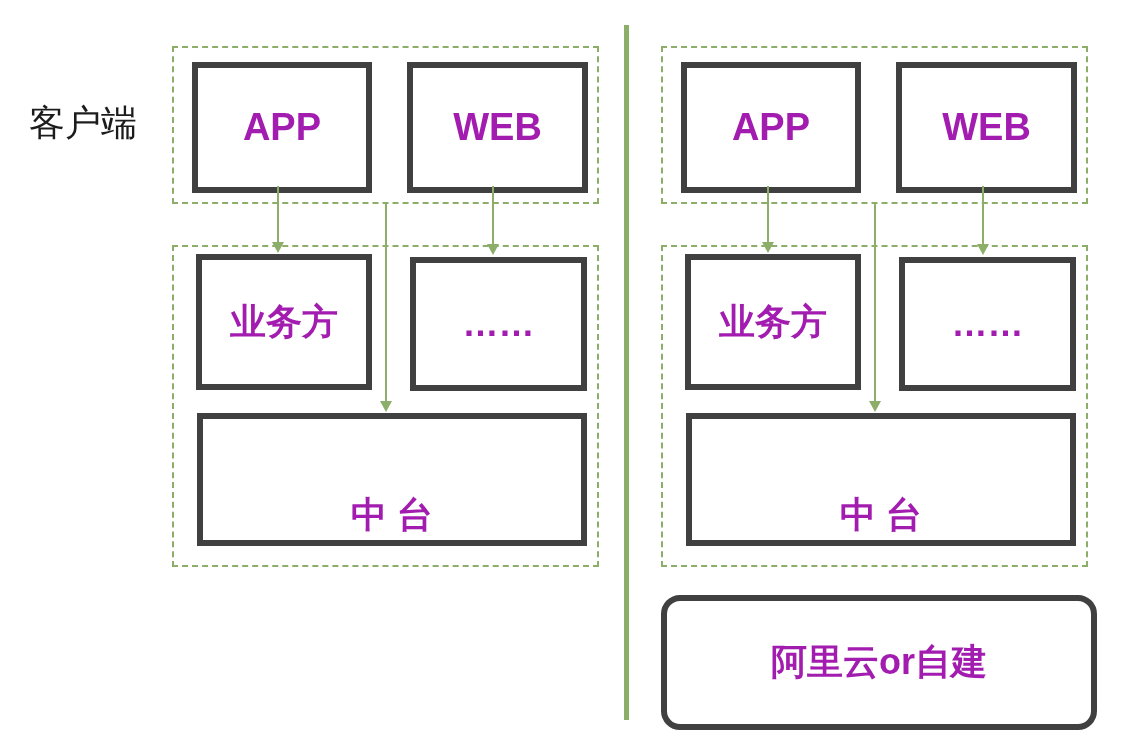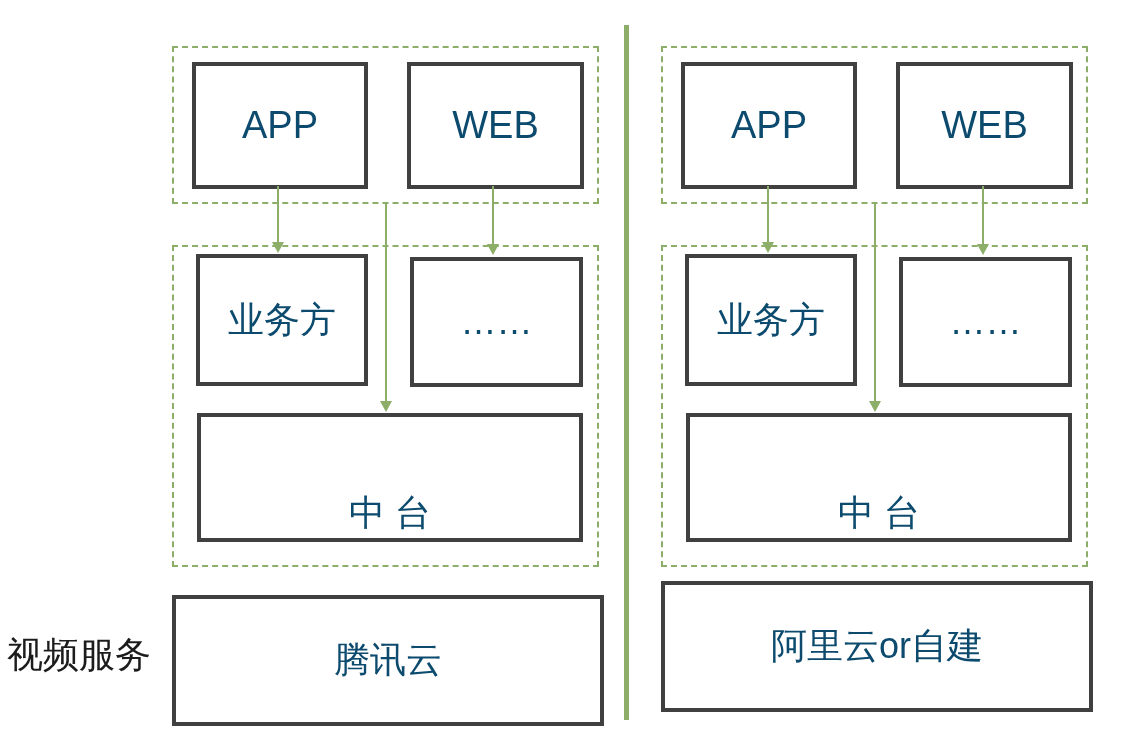--- a/index.html
+++ b/index.html
@@ -12,23 +12,23 @@
     white-space:nowrap;line-height:1;
   }
   .label-client{left:29px;top:105px;}
   .label-server{left:29px;top:377px;}
   .label-video{left:7px;top:637px;}
 
   .divider{position:absolute;left:624px;top:25px;width:5px;height:695px;background:#8cae68;}
 
   .zone{position:absolute;border:2px dashed #8cae68;background:transparent;}
   .box{
-    position:absolute;border:4px solid #404040;background:#ffffff;
+    position:absolute;border:6px solid #404040;background:#ffffff;
     display:flex;align-items:center;justify-content:center;
-    font-size:36px;color:#0c4a6e;white-space:nowrap;
+    font-size:36px;color:#a21caf;white-space:nowrap;font-weight:bold;
   }
   .box.latin{font-size:38px;}
   .box.middle-platform{letter-spacing:0.28em;text-indent:0.28em;align-items:flex-end;}
 
   
   .l-client-zone{left:172px;top:46px;width:423px;height:154px;}
   .l-app{left:192px;top:62px;width:168px;height:119px;}
   .l-web{left:407px;top:62px;width:169px;height:119px;}
   .l-server-zone{left:172px;top:245px;width:423px;height:318px;}
   .l-business{left:196px;top:254px;width:164px;height:124px;}
@@ -37,32 +37,32 @@
   .l-video{left:172px;top:595px;width:424px;height:123px;}
 
   
   .r-client-zone{left:661px;top:46px;width:423px;height:154px;}
   .r-app{left:681px;top:62px;width:168px;height:119px;}
   .r-web{left:896px;top:62px;width:169px;height:119px;}
   .r-server-zone{left:661px;top:245px;width:423px;height:318px;}
   .r-business{left:685px;top:254px;width:164px;height:124px;}
   .r-more{left:899px;top:257px;width:165px;height:122px;}
   .r-middle{left:686px;top:413px;width:378px;height:121px;}
-  .r-video{left:661px;top:581px;width:424px;height:123px;}
+  .r-video{left:661px;top:595px;width:424px;height:123px;border-radius:19px;}
 
   .arrows{position:absolute;left:0;top:0;width:1124px;height:742px;pointer-events:none;}
   .arrows line{stroke:#8cae68;stroke-width:2;}
   .arrows polygon{fill:#8cae68;}
 </style>
 </head>
 <body>
 
 <div class="canvas">
 
-  <div class="row-label label-video">视频服务</div>
+  <div class="row-label label-client">客户端</div>
 
   <div class="divider"></div>
 
   <div class="zone l-client-zone"></div>
   <div class="box latin l-app">
     <span>APP</span>
   </div>
   <div class="box latin l-web">
     <span>WEB</span>
   </div>
@@ -71,23 +71,20 @@
   <div class="box l-business">
     <span>业务方</span>
   </div>
   <div class="box l-more">
     <span>……</span>
   </div>
   <div class="box middle-platform l-middle">
     <span>中台</span>
   </div>
 
-  <div class="box l-video">
-    <span>腾讯云</span>
-  </div>
 
   <div class="zone r-client-zone"></div>
   <div class="box latin r-app">
     <span>APP</span>
   </div>
   <div class="box latin r-web">
     <span>WEB</span>
   </div>
 
   <div class="zone r-server-zone"></div>

